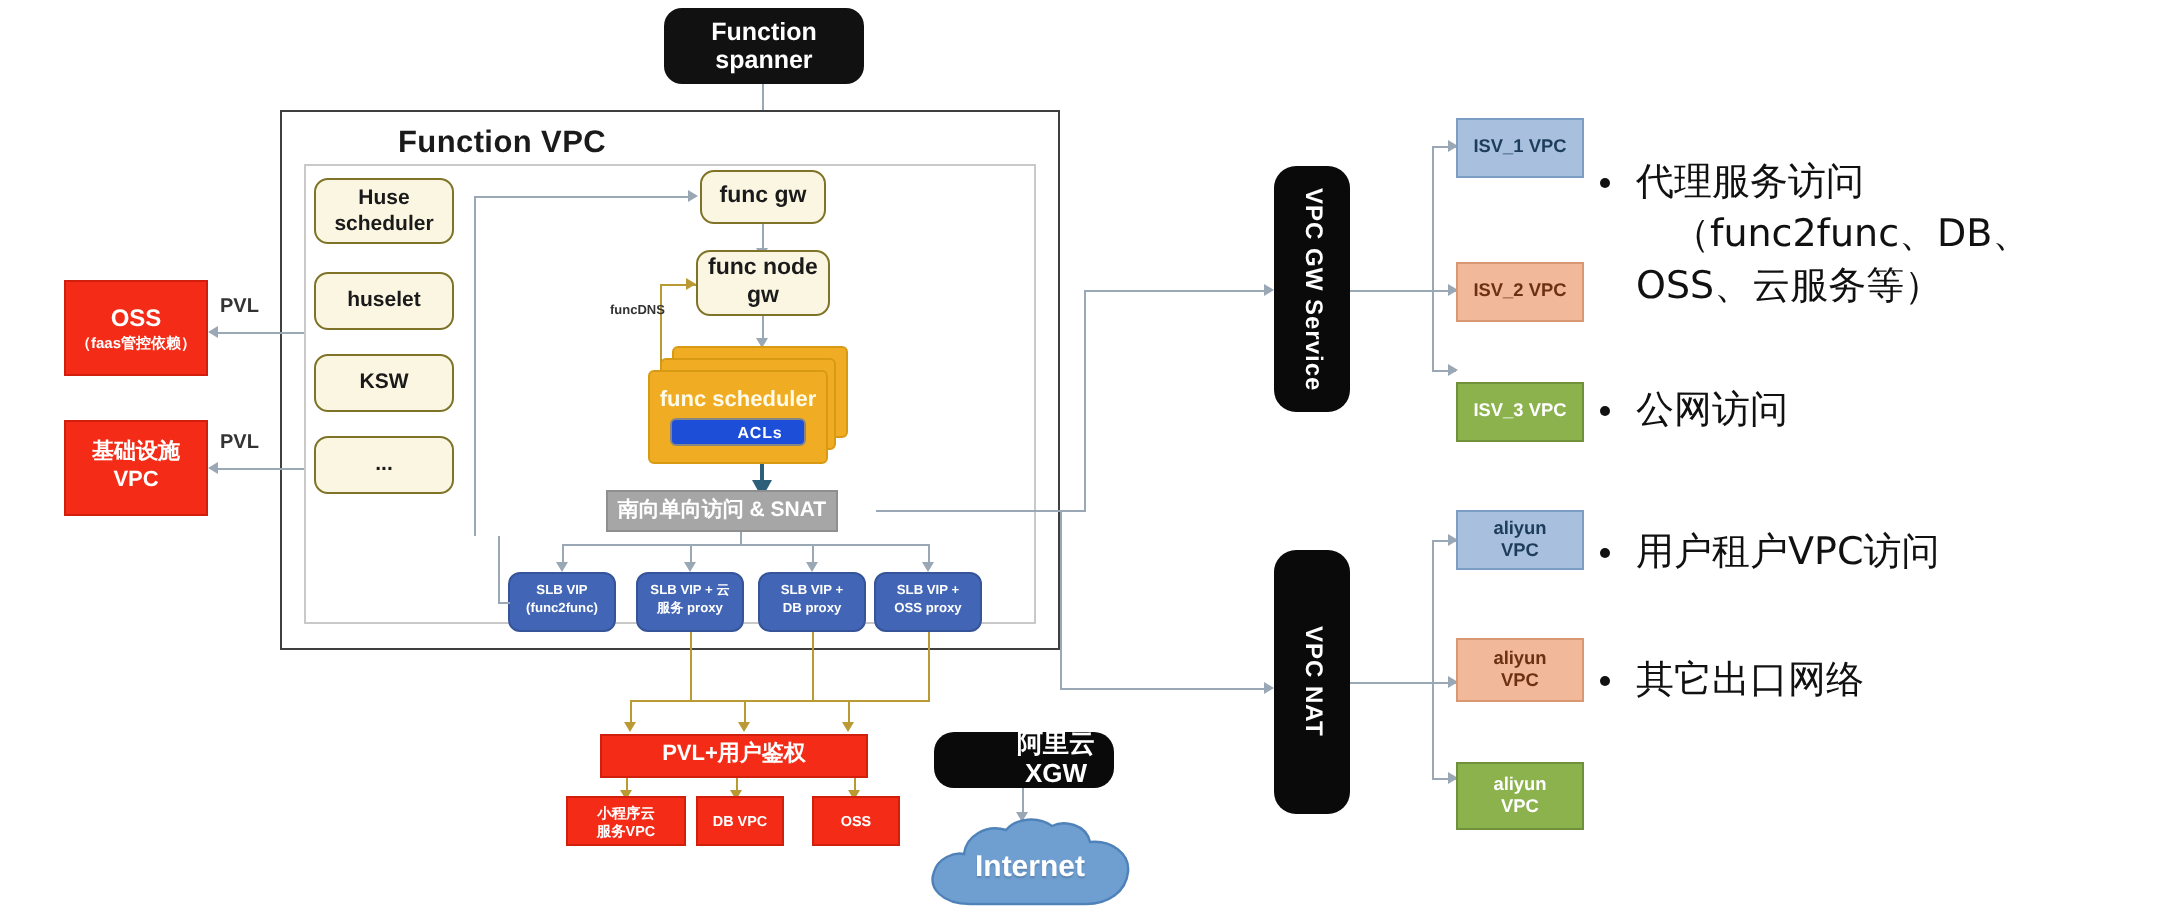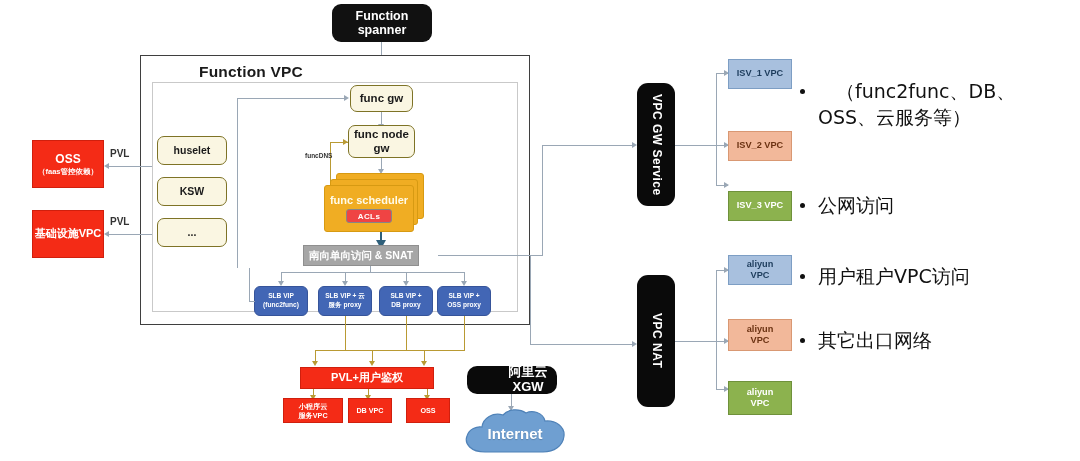--- a/index.html
+++ b/index.html
@@ -51,22 +51,22 @@
 
   
   .stack-card{
     background:#f0ad23;border:1px solid #d79a12;border-radius:3px;
   }
   .stack-front{
     background:#f0ad23;border:1px solid #d79a12;border-radius:3px;
     color:#fffbe9;font-size:11px;font-weight:700;
   }
   .acl-chip{
-    background:#ef4444;border:1px solid #868686;border-radius:3px;
-    color:#ffffff;font-size:8px;font-weight:700;letter-spacing:.4px;
+    background:#1d4ed8;border:1px solid #868686;border-radius:3px;
+    color:#ffffff;font-size:8px;font-weight:700;letter-spacing:.4px;padding-left:22px;
   }
 
   
   .gray-bar{
     background:#a6a6a6;border:1px solid #8f8f8f;
     color:#ffffff;font-size:10.5px;font-weight:700;
   }
 
   
   .slb{
@@ -138,20 +138,24 @@
   </div>
 
   <div class="abs ln ln-v" style="left:381px;top:42px;height:42px;"></div>
   <div class="abs arrow ar-down" style="left:378px;top:82px;"></div>
 
   <div class="abs vpc-box" style="left:140px;top:55px;width:390px;height:270px;"></div>
   <div class="abs vpc-title" style="left:199px;top:63px;">Function VPC</div>
 
   <div class="abs inner-frame" style="left:152px;top:82px;width:366px;height:230px;"></div>
 
+  <div class="abs cream ctr" style="left:157px;top:89px;width:70px;height:33px;flex-direction:column;">
+    <div>Huse</div>
+    <div>scheduler</div>
+  </div>
   <div class="abs cream ctr" style="left:157px;top:177px;width:70px;height:29px;">
     <div>KSW</div>
   </div>
   <div class="abs cream ctr" style="left:157px;top:136px;width:70px;height:29px;">
     <div>huselet</div>
   </div>
   <div class="abs cream ctr" style="left:157px;top:218px;width:70px;height:29px;">
     <div>...</div>
   </div>
 
@@ -232,21 +236,21 @@
   <div class="abs ln ln-v" style="left:464px;top:272px;height:12px;"></div>
   <div class="abs arrow ar-down" style="left:461px;top:281px;"></div>
 
   <div class="abs ln ln-v" style="left:249px;top:268px;height:33px;"></div>
   <div class="abs ln ln-h" style="left:249px;top:301px;width:6px;"></div>
 
   <div class="abs red red-lg ctr" style="left:32px;top:140px;width:72px;height:48px;flex-direction:column;">
     <div>OSS</div>
     <div class="red-sub">（faas管控依赖）</div>
   </div>
-  <div class="abs red red-md ctr" style="left:32px;top:210px;width:72px;height:48px;flex-direction:row;">
+  <div class="abs red red-md ctr" style="left:32px;top:210px;width:72px;height:48px;flex-direction:column;">
     <div>基础设施</div>
     <div>VPC</div>
   </div>
 
   <div class="abs tiny-label" style="left:110px;top:148px;font-size:10px;">PVL</div>
   <div class="abs ln ln-h" style="left:108px;top:166px;width:44px;"></div>
   <div class="abs arrow ar-left" style="left:104px;top:163px;"></div>
 
   <div class="abs tiny-label" style="left:110px;top:216px;font-size:10px;">PVL</div>
   <div class="abs ln ln-h" style="left:108px;top:234px;width:44px;"></div>
@@ -344,20 +348,21 @@
     <div>VPC</div>
   </div>
   <div class="abs chip chip-green ctr" style="left:728px;top:381px;width:64px;height:34px;flex-direction:column;">
     <div>aliyun</div>
     <div>VPC</div>
   </div>
 
   <div class="abs bullet-row" style="left:800px;top:78px;width:270px;">
     <div class="bullet-dot"></div>
     <div class="bullet-text">
+      <div>代理服务访问</div>
       <div style="padding-left:18px;">（func2func、DB、</div>
       <div>OSS、云服务等）</div>
     </div>
   </div>
 
   <div class="abs bullet-row" style="left:800px;top:192px;width:270px;">
     <div class="bullet-dot"></div>
     <div class="bullet-text">公网访问</div>
   </div>
 

